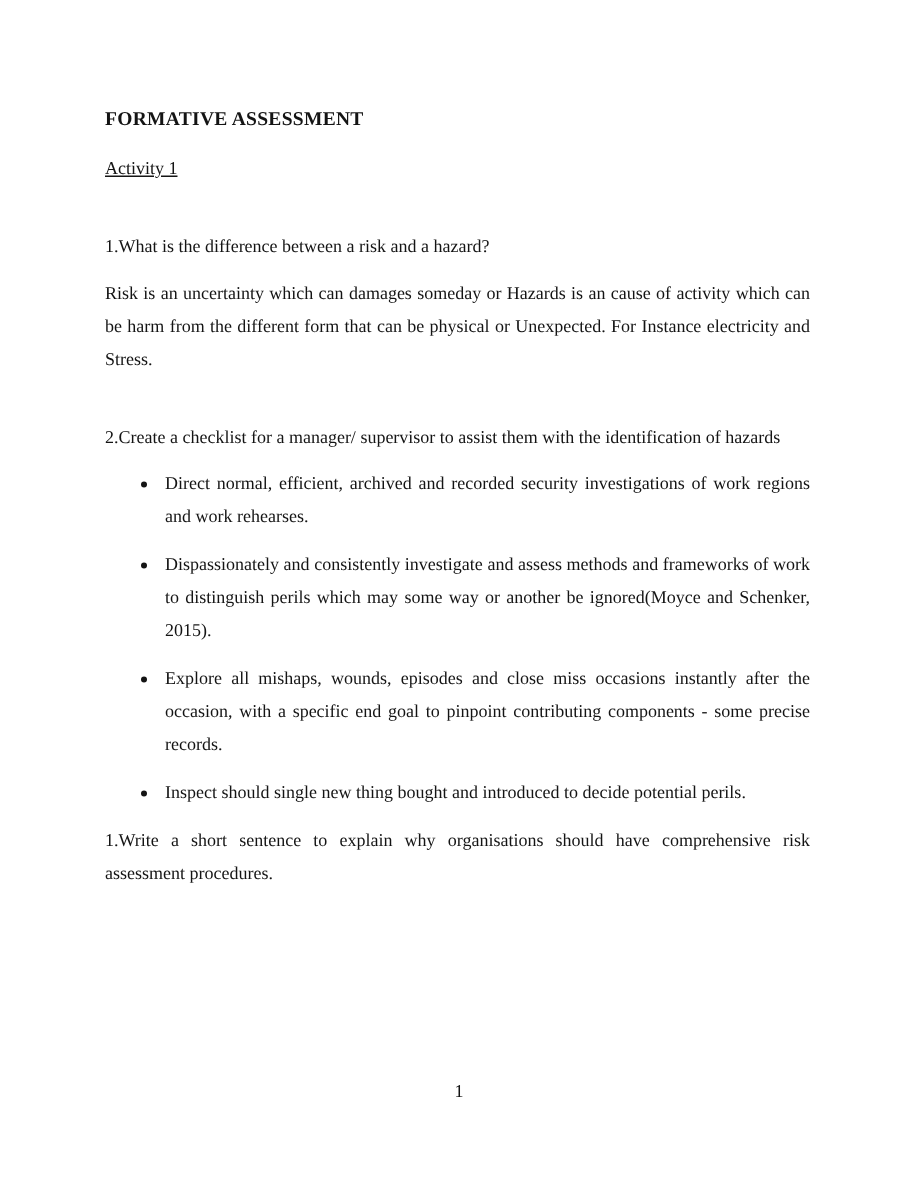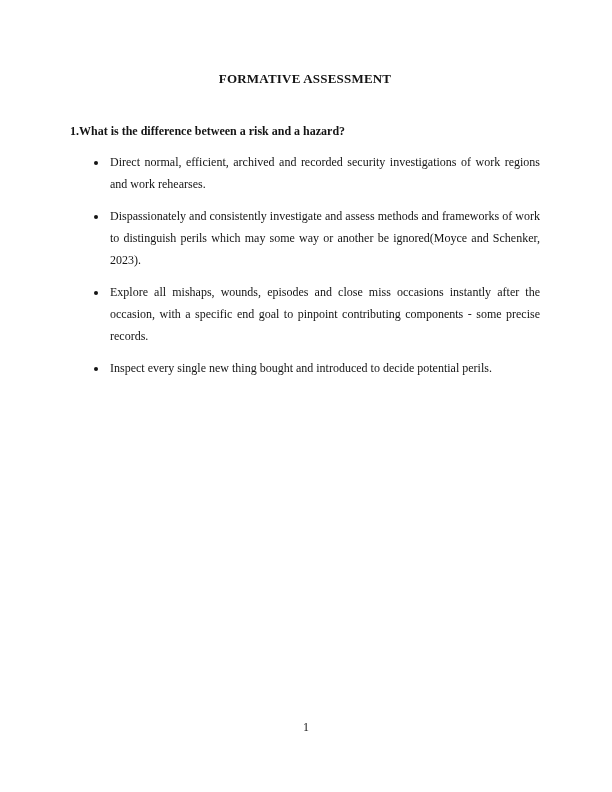--- a/index.html
+++ b/index.html
@@ -19,36 +19,35 @@
     overflow: hidden;
     box-sizing: border-box;
   }
   .content {
     position: absolute;
     left: 70px;
     right: 72px;
     top: 68px;
   }
   .doc-title {
-    text-align: center;
     font-weight: bold;
     font-size: 13px;
     margin: 0 0 11px 0;
     letter-spacing: 0.2px;
   }
   .section-heading {
     text-decoration: underline;
     margin: 0 0 9px 0;
   }
   p {
     margin: 0 0 9px 0;
     text-align: justify;
   }
   .bold {
-    font-weight: bold;
+    font-weight: normal;
     margin-top: 30px;
   }
   ul.bullet-list {
     margin: 0 0 2px 0;
     padding: 0 0 0 38px;
     list-style: disc outside;
   }
   ul.bullet-list li {
     text-align: justify;
     margin: 0 0 10px 0;
@@ -66,31 +65,35 @@
   }
 </style>
 </head>
 <body>
 
 <div class="page">
   <div class="content">
 
     <h1 class="doc-title">FORMATIVE ASSESSMENT</h1>
 
+    <div class="section-heading">Activity 1</div>
 
     <p class="bold">1.What is the difference between a risk and a hazard?</p>
 
+    <p>Risk is an uncertainty which can damages someday or Hazards is an cause of activity which can be harm from the different form that can be physical or Unexpected. For Instance electricity and Stress.</p>
 
+    <p class="bold">2.Create a checklist for a manager/ supervisor to assist them with the identification of hazards</p>
 
     <ul class="bullet-list">
       <li>Direct normal, efficient, archived and recorded security investigations of work regions and work rehearses.</li>
-      <li>Dispassionately and consistently investigate and assess methods and frameworks of work to distinguish perils which may some way or another be ignored(Moyce and Schenker, 2023).</li>
+      <li>Dispassionately and consistently investigate and assess methods and frameworks of work to distinguish perils which may some way or another be ignored(Moyce and Schenker, 2015).</li>
       <li>Explore all mishaps, wounds, episodes and close miss occasions instantly after the occasion, with a specific end goal to pinpoint contributing components - some precise records.</li>
-      <li>Inspect every single new thing bought and introduced to decide potential perils.</li>
+      <li>Inspect should single new thing bought and introduced to decide potential perils.</li>
     </ul>
 
 
+    <p>1.Write a short sentence to explain why organisations should have comprehensive risk assessment procedures.</p>
 
 
   </div>
 
   <div class="page-number">1</div>
 </div>
 
 </body></html>

